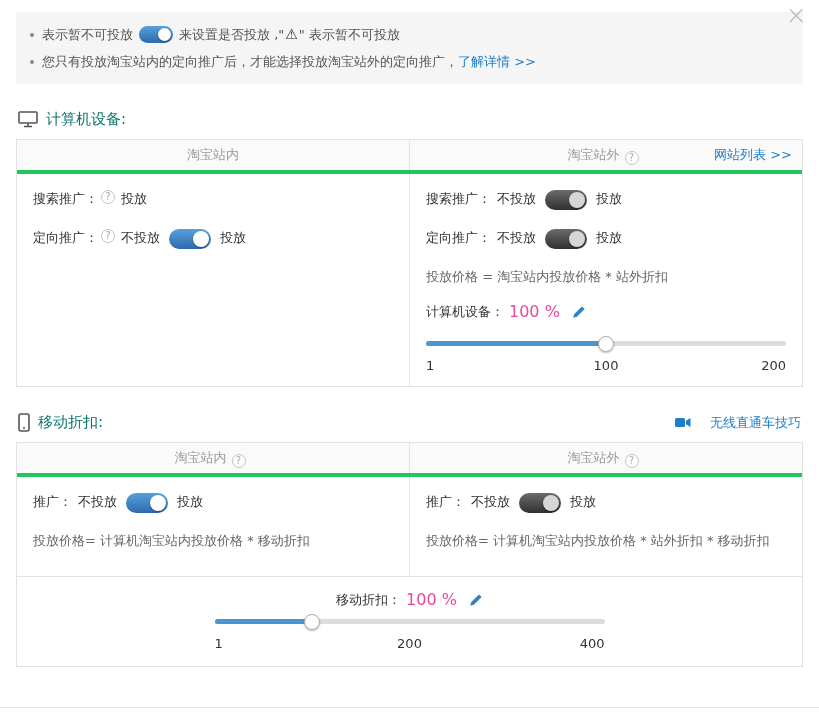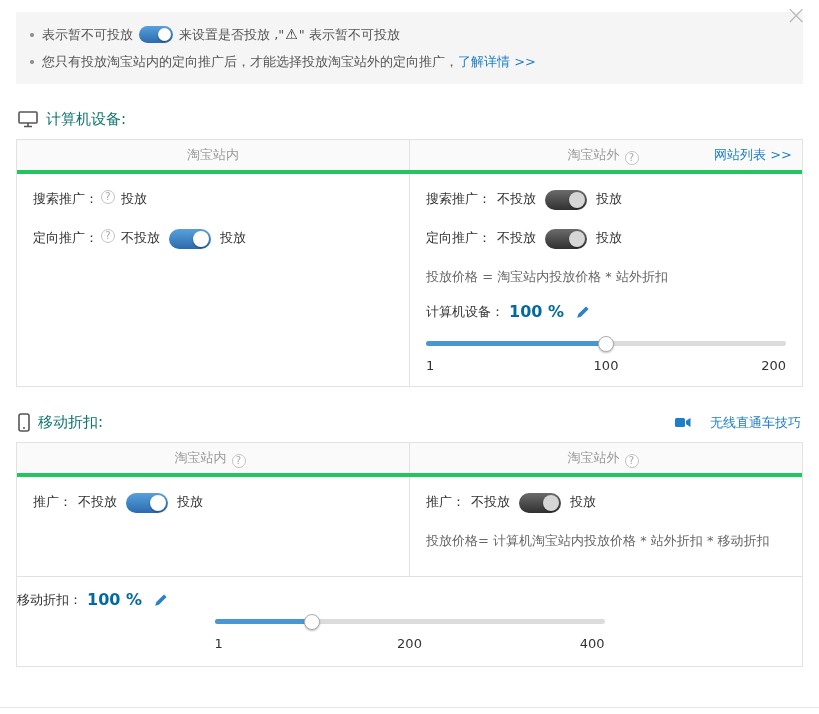--- a/index.html
+++ b/index.html
@@ -41,38 +41,38 @@
   .toggle-on{background:linear-gradient(#57a0dd,#2c6bad)}
   .toggle-off{background:linear-gradient(#6b6b6b,#303030)}
   .toggle .knob{position:absolute;top:2px;right:2px;width:16px;height:16px;border-radius:50%;background:#fff;
                 box-shadow:0 1px 2px rgba(0,0,0,.35)}
   .toggle-off .knob{background:#d6d6d6}
   .toggle-sm{width:34px;height:17px;margin:0 6px;vertical-align:-4px}
   .toggle-sm .knob{width:13px;height:13px}
 
   .formula{color:#666;margin:14px 0 16px}
   .discount-row{display:flex;align-items:center;margin:0 0 14px}
-  .discount-val{color:#0369a1;font-weight:bold;font-size:16px;margin:0 12px 0 5px}
+  .discount-val{color:#ec4899;font-weight:normal;font-size:16px;margin:0 12px 0 5px}
   .edit{display:inline-flex;cursor:pointer}
 
   
   .slider{position:relative;height:16px}
   .track{position:absolute;left:0;right:0;top:6px;height:5px;border-radius:3px;background:#dcdcdc}
   .fill{position:absolute;left:0;top:6px;height:5px;border-radius:3px 0 0 3px;background:#4a96d2}
   .handle{position:absolute;top:9px;width:16px;height:16px;border-radius:50%;background:#fff;border:1px solid #aeaeae;
           box-shadow:0 1px 2px rgba(0,0,0,.25);transform:translate(-50%,-50%);cursor:pointer}
   .fill-50{width:50%}.at-50{left:50%}
   .fill-25{width:25%}.at-25{left:25%}
   .slider-labels{position:relative;height:18px;margin-top:7px}
   .slider-labels .min{position:absolute;left:0}
   .slider-labels .mid{position:absolute;left:50%;transform:translateX(-50%)}
   .slider-labels .max{position:absolute;right:0}
 
   .tfoot{border-top:1px solid #e2e2e2;padding:13px 0 12px}
-  .tfoot .discount-row{justify-content:flex-start;margin-bottom:4px}
+  .tfoot .discount-row{justify-content:center;margin-bottom:4px}
   .slider-wrap{width:390px;margin:4px auto 0}
   .bottom-line{position:absolute;bottom:6px;left:0;width:819px;border-top:1px solid #e6e6e6}
 </style>
 </head>
 <body>
 
 <div class="wrap">
 
   <span class="close">×</span>
 
@@ -197,20 +197,21 @@
       <div class="td td-left">
         <div class="row">
           <span>推广：</span>
             <span style="width:6px"></span>
             <span>不投放</span>
             <span class="toggle toggle-on">
               <span class="knob"></span>
             </span>
             <span>投放</span>
         </div>
+        <div class="formula">投放价格= 计算机淘宝站内投放价格 * 移动折扣</div>
       </div>
       <div class="td">
         <div class="row">
           <span>推广：</span>
             <span style="width:6px"></span>
             <span>不投放</span>
             <span class="toggle toggle-off">
               <span class="knob"></span>
             </span>
             <span>投放</span>

